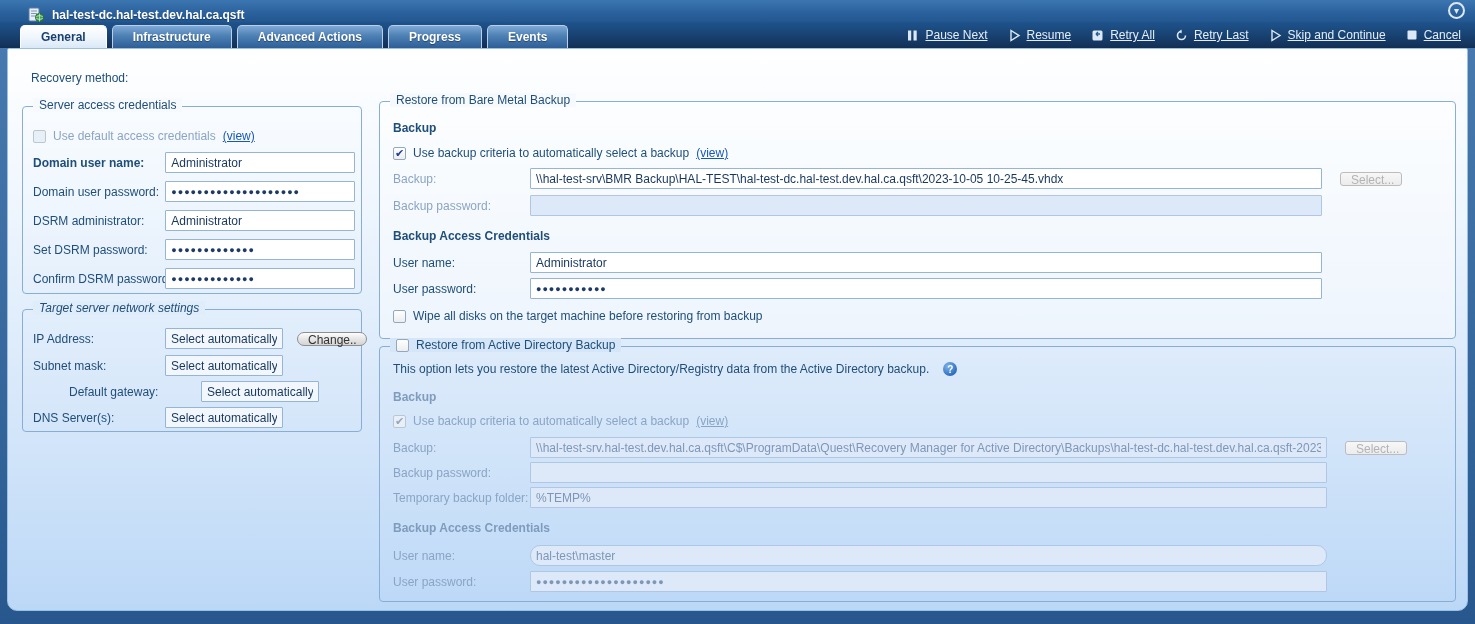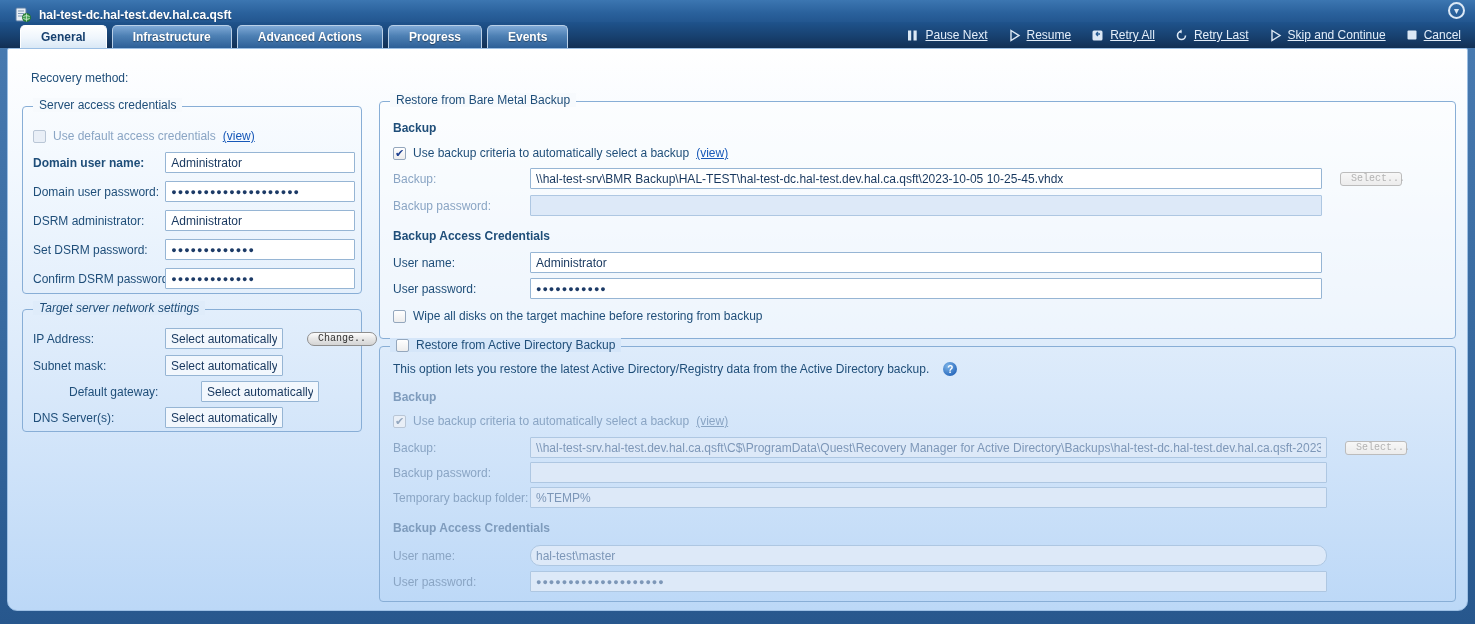--- a/index.html
+++ b/index.html
@@ -4,21 +4,21 @@
 <style>
   * { margin:0; padding:0; box-sizing:border-box; }
   html,body { width:1475px; height:624px; }
   body { font-family:"Liberation Sans", sans-serif; font-size:12px; overflow:hidden; }
   .window { position:relative; width:1475px; height:624px;
     background:linear-gradient(180deg,#4a7cb2 0%, #37699f 55%, #27578d 100%); }
 
   
   .titlebar { position:absolute; left:0; top:0; right:0; height:30px;
     background:linear-gradient(180deg,#3c76b1 0%, #2a619c 45%, #1d4e86 100%);
-    border-bottom:1px solid #1a4474; display:flex; align-items:center; padding:0 11px; }
+    border-bottom:1px solid #1a4474; display:flex; align-items:center; padding:0 24px; }
   .title-icon { width:16px; height:16px; margin-left:4px; margin-right:8px; flex:0 0 auto; }
   .title-text { color:#ffffff; font-weight:bold; font-size:12px; text-shadow:0 1px 1px rgba(0,0,0,.35); }
   .collapse-btn { position:absolute; right:10px; top:2px; width:17px; height:17px; border:2px solid #dbe8f6;
     border-radius:50%; color:#dbe8f6; display:flex; align-items:center; justify-content:center;
     font-size:10px; line-height:1; cursor:pointer; }
 
   
   .tabstrip { position:absolute; left:0; top:22px; right:0; height:26px;
     background:linear-gradient(180deg,#1f538c 0%, #173f6d 60%, #122f54 100%);
     display:flex; align-items:flex-end; }
@@ -50,21 +50,21 @@
 
   .tbox { height:21px; border:1px solid #96b5d4; background:#ffffff; color:#17375e;
     font-family:"Liberation Sans",sans-serif; font-size:12px; padding:0 5px; border-radius:1px; }
   .tbox.dis { background:#dde9f8; border-color:#aec7e2; color:#7d97b8; }
   .tbox.ro { background:#f2f7fd; }
   .pw { font-size:9px; letter-spacing:1px; font-weight:bold; color:#1c3a66; }
   .pw.dis { color:#7d97b8; }
 
   .btn { height:14px; padding:0 10px; border:1px solid #8e8e8e; border-radius:3px;
     background:linear-gradient(180deg,#fdfdfd 0%, #e8e8e8 45%, #d4d4d4 100%);
-    color:#333; font-size:10px; font-family:Liberation Mono, monospace; cursor:pointer; }
+    color:#333; font-size:12px; font-family:Liberation Sans, sans-serif; cursor:pointer; }
   .btn.dis { color:#b3b3b3; border-color:#bcbcbc;
     background:linear-gradient(180deg,#f7f7f7 0%, #ececec 100%); cursor:default; }
 
   .group { position:absolute; border:1px solid #88aed6; border-radius:4px; }
   .legend { position:absolute; top:-9px; left:10px; padding:0 6px; color:#1f4e79; white-space:nowrap; }
 
   .cb { width:13px; height:13px; border:1px solid #94a7bd; border-radius:2px;
     background:linear-gradient(180deg,#ffffff,#ededed); display:inline-flex; align-items:center;
     justify-content:center; font-size:11px; line-height:1; color:transparent; flex:0 0 auto; }
   .cb.checked { color:#1d3f8f; }
@@ -186,21 +186,21 @@
         <span class="lbl" style="width:134px;">Confirm DSRM password:</span>
         <input class="tbox pw" style="width: 192px;" value="●●●●●●●●●●●●●">
       </div>
     </div>
 
     <div class="group" style="left:14px; top:260px; width:340px; height:123px;">
       <span class="legend" style="background:#dfecfa;font-style:italic;">Target server network settings</span>
       <div class="row" style="left:10px; top:18px; width:322px;">
         <span class="lbl" style="width:132px;">IP Address:</span>
         <input class="tbox ro" style="width: 118px;" value="Select automatically">
-        <button class="btn" style="position:absolute; left:274px; width:70px;border-radius:8px;">Change..</button>
+        <button class="btn" style="position:absolute; left:264px; width:70px;border-radius:8px;">Change..</button>
       </div>
       <div class="row" style="left:10px; top:45px; width:322px;">
         <span class="lbl" style="width:132px;">Subnet mask:</span>
         <input class="tbox ro" style="width: 118px;" value="Select automatically">
       </div>
       <div class="row" style="left:10px; top:71px; width:322px;justify-content:center;">
         <span class="lbl" style="width:132px;">Default gateway:</span>
         <input class="tbox ro" style="width: 118px;" value="Select automatically">
       </div>
       <div class="row" style="left:10px; top:97px; width:322px;">

